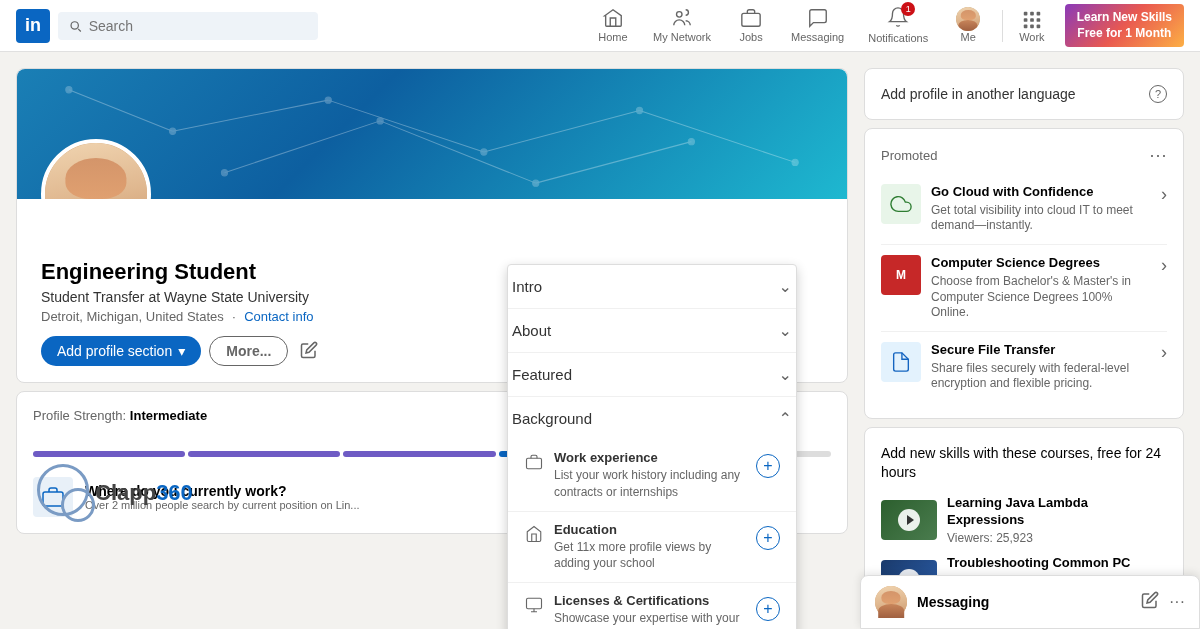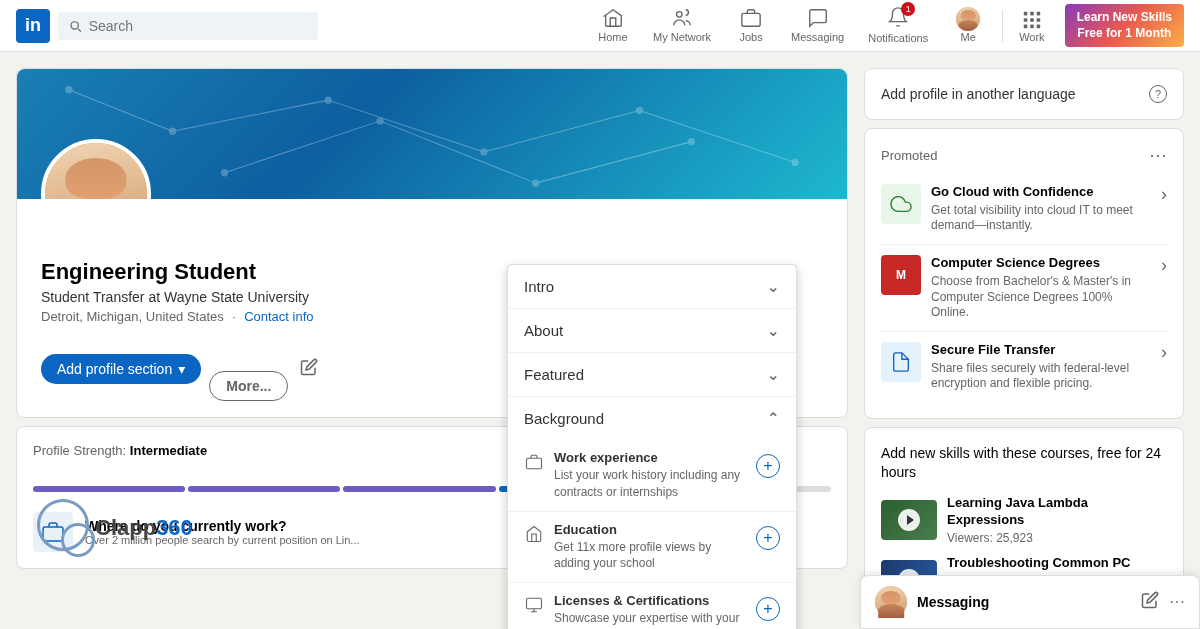--- a/index.html
+++ b/index.html
@@ -240,21 +240,21 @@
       background: #fff;
       border: 1px solid #ddd;
       border-radius: 4px;
       box-shadow: 0 4px 12px rgba(0,0,0,0.2);
       z-index: 50;
     }
     .dropdown-section-header {
       display: flex;
       align-items: center;
       justify-content: space-between;
-      padding: 12px 16px;
+      padding: 12px 4px;
       font-size: 15px;
       font-weight: 500;
       color: #333;
       border-bottom: 1px solid #f0f0f0;
       cursor: pointer;
     }
     .dropdown-section-content {
       background: #fff;
     }
     .dropdown-item {
@@ -318,21 +318,20 @@
     }
     .btn-more {
       background: #fff;
       color: #666;
       border: 1.5px solid #666;
       border-radius: 20px;
       padding: 6px 16px;
       font-size: 14px;
       font-weight: 600;
       cursor: pointer;
-      margin-top: 35px;
     }
     .btn-edit-icon {
       background: none;
       border: none;
       cursor: pointer;
       color: #666;
       padding: 4px;
     }
 
     

